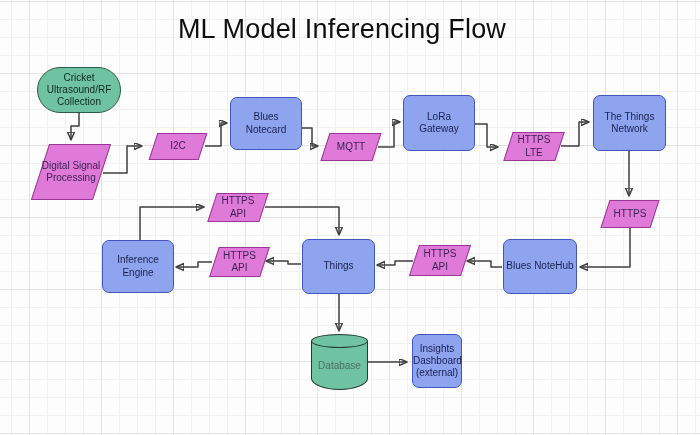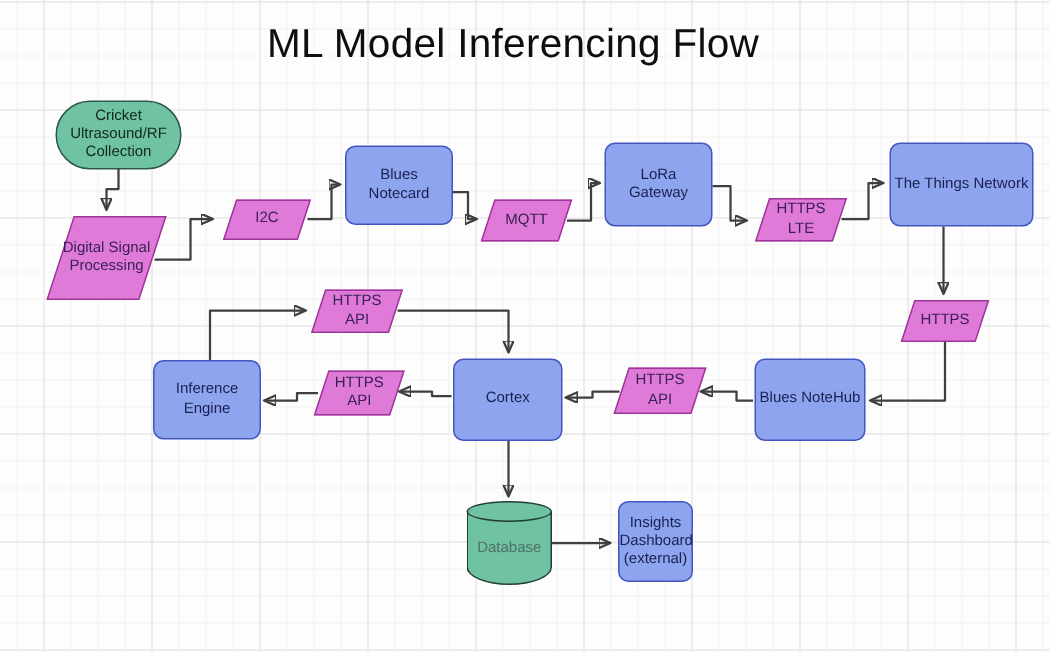--- a/index.html
+++ b/index.html
@@ -117,40 +117,40 @@
 
   <div class="node para para-sm" style="left:503px;top:132px;width:62px;height:29px">
     <span class="para-bg"></span>
     <span class="label" style="width:46px">HTTPS LTE</span>
   </div>
 
   <div class="node rect" style="left:403px;top:95px;width:72px;height:56px">
     <span class="label">LoRa Gateway</span>
   </div>
 
-  <div class="node rect" style="left:593px;top:95px;width:96px;height:56px">
+  <div class="node rect" style="left:593px;top:95px;width:73px;height:56px">
     <span class="label">The Things Network</span>
   </div>
 
   <div class="node para para-sm" style="left:600px;top:200px;width:60px;height:28px">
     <span class="para-bg"></span>
     <span class="label">HTTPS</span>
   </div>
 
   <div class="node rect" style="left:503px;top:239px;width:74px;height:55px">
     <span class="label">Blues NoteHub</span>
   </div>
 
   <div class="node para para-sm" style="left:409px;top:245px;width:62px;height:31px">
     <span class="para-bg"></span>
     <span class="label" style="width:44px">HTTPS API</span>
   </div>
 
   <div class="node rect" style="left:302px;top:239px;width:73px;height:55px">
-    <span class="label">Cortex</span>
+    <span class="label">Things</span>
   </div>
 
   <div class="node para para-sm" style="left:209px;top:247px;width:61px;height:30px">
     <span class="para-bg"></span>
     <span class="label" style="width:44px">HTTPS API</span>
   </div>
 
   <div class="node rect" style="left:102px;top:240px;width:72px;height:53px">
     <span class="label">Inference Engine</span>
   </div>

